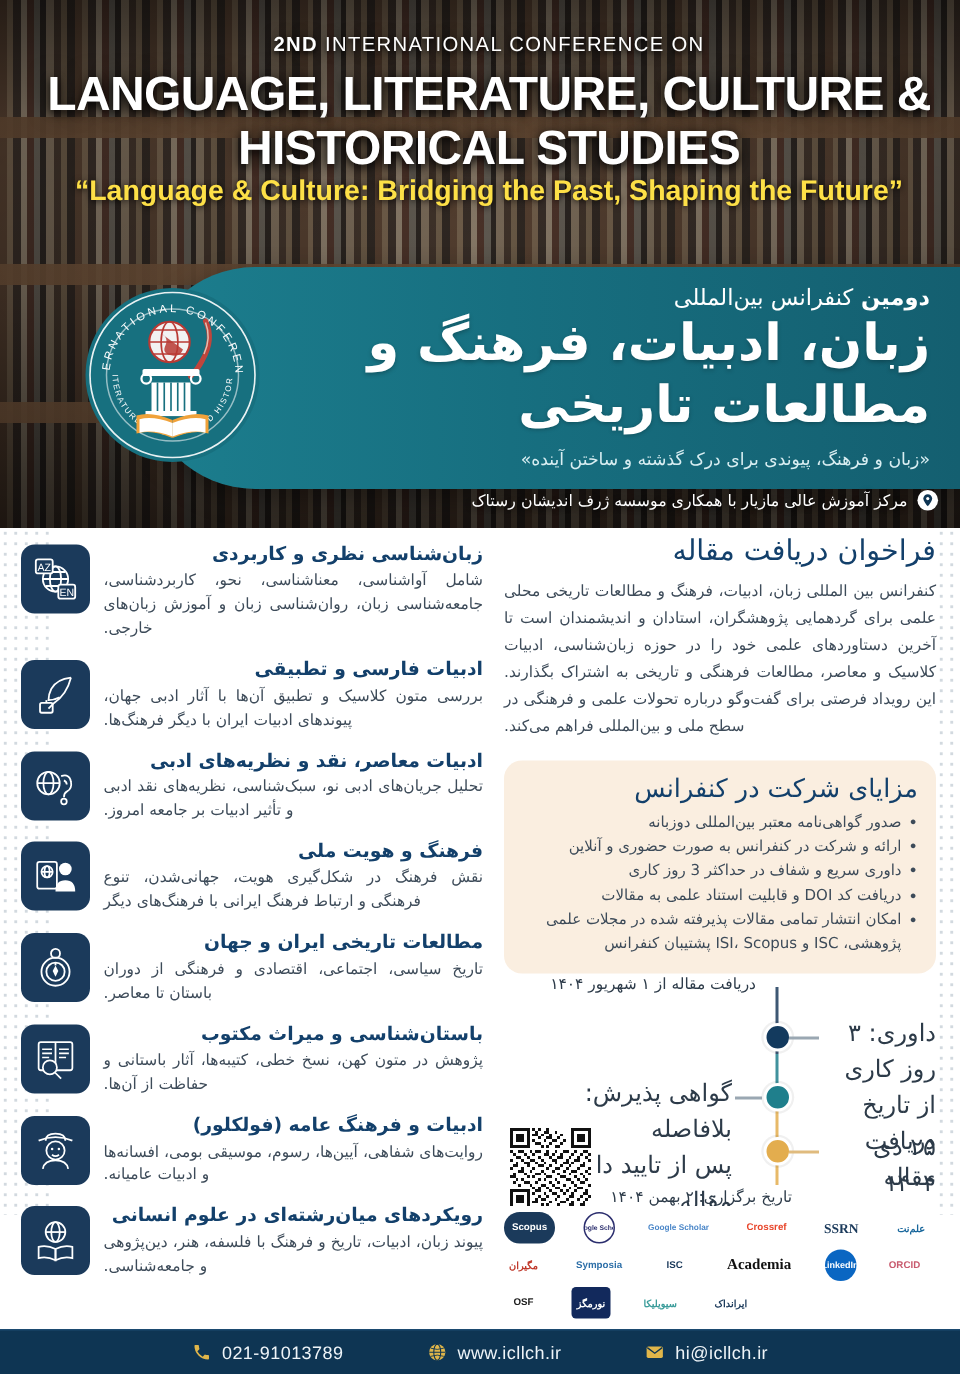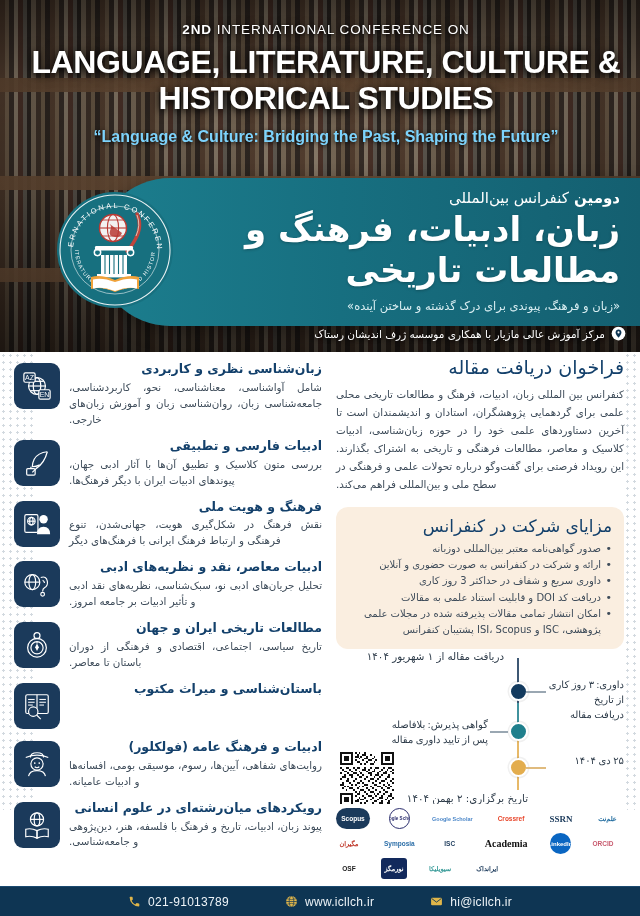--- a/index.html
+++ b/index.html
@@ -56,21 +56,21 @@
   .kicker b { font-weight:bold; }
   .bigtitle {
     font-family:"Liberation Sans",sans-serif;
     font-weight:bold; font-size:32px; line-height:1.12;
     color:#fff; letter-spacing:-.4px; margin-top:8px;
     text-shadow:0 2px 6px rgba(0,0,0,.9), 0 0 14px rgba(0,0,0,.65);
     direction:ltr;
   }
   .tagline {
     font-family:"Liberation Sans",sans-serif;
-    font-weight:bold; font-size:16px; color:#7dd3fc; margin-top:11px;
+    font-weight:bold; font-size:19px; color:#fde047; 
     text-shadow:0 1px 4px rgba(0,0,0,.9);
     direction:ltr;
   }
 
   
   .banner {
     position:absolute; z-index:5;
     left:96px; right:0; top:178px; height:148px;
     background:linear-gradient(90deg,#1c7e8e 0%, #176f80 45%, #145f70 100%);
     border-top-left-radius:74px; border-bottom-left-radius:74px;
@@ -189,21 +189,21 @@
     position:absolute; right:120px; top:0; font-size:10.3px; color:#2d3b49;
     text-align:right; white-space:nowrap;
   }
   .tl-node { position:absolute; }
   .tl-dot {
     position:absolute; width:19px; height:19px; border-radius:50%;
     border:2px solid #fff; box-shadow:0 0 0 1.5px rgba(0,0,0,.06);
   }
   .tl-lead { position:absolute; height:1.5px; }
   .tl-label {
-    position:absolute; font-size:10px; color:#2d3b49; line-height:1.5;font-family:Liberation Serif, serif;
+    position:absolute; font-size:16px; color:#2d3b49; line-height:1.5;
   }
   .tl-bottom {
     position:absolute; right:96px; bottom:-4px; font-size:10.3px; color:#2d3b49;
     text-align:right; white-space:nowrap;
   }
   .qr {
     position:absolute; left:2px; bottom:-8px; width:58px; height:58px;
     background:#fff; padding:2px;
   }
 
@@ -375,48 +375,48 @@
         </div>
         <div class="topic-txt">
           <div class="topic-title">ادبیات فارسی و تطبیقی</div>
           <div class="topic-desc">بررسی متون کلاسیک و تطبیق آن‌ها با آثار ادبی جهان، پیوندهای ادبیات ایران با دیگر فرهنگ‌ها.</div>
         </div>
       </div>
 
       <div class="topic">
         <div class="topic-ico">
           <svg width="30" height="30" viewBox="0 0 32 32" fill="none" stroke="#ffffff" stroke-width="1.25">
+            <circle cx="11" cy="14" r="8"></circle>
+              <ellipse cx="11" cy="14" rx="3.6" ry="8"></ellipse>
+            <line x1="3" y1="14" x2="19" y2="14"></line>
+            <path d="M20 9 q6 -2 7 4 q1 5 -3 7 q-2 1 -2 4"></path>
+            <path d="M22 12 q2 1 2 3"></path>
+            <circle cx="22" cy="27" r="2"></circle>
+          </svg>
+        </div>
+        <div class="topic-txt">
+          <div class="topic-title">ادبیات معاصر، نقد و نظریه‌های ادبی</div>
+          <div class="topic-desc">تحلیل جریان‌های ادبی نو، سبک‌شناسی، نظریه‌های نقد ادبی و تأثیر ادبیات بر جامعه امروز.</div>
+        </div>
+      </div>
+
+      <div class="topic">
+        <div class="topic-ico">
+          <svg width="30" height="30" viewBox="0 0 32 32" fill="none" stroke="#ffffff" stroke-width="1.25">
             <rect x="3" y="6" width="14" height="19" rx="1.6"></rect>
             <circle cx="10" cy="13" r="4"></circle>
               <ellipse cx="10" cy="13" rx="1.8" ry="4"></ellipse>
             <line x1="6" y1="13" x2="14" y2="13"></line>
             <circle cx="23" cy="11" r="4.5" fill="#ffffff" stroke="none"></circle>
             <path d="M16 27 q0 -8 7 -8 q7 0 7 8 z" fill="#ffffff" stroke="none"></path>
           </svg>
         </div>
         <div class="topic-txt">
           <div class="topic-title">فرهنگ و هویت ملی</div>
           <div class="topic-desc">نقش فرهنگ در شکل‌گیری هویت، جهانی‌شدن، تنوع فرهنگی و ارتباط فرهنگ ایرانی با فرهنگ‌های دیگر</div>
-        </div>
-      </div>
-
-      <div class="topic">
-        <div class="topic-ico">
-          <svg width="30" height="30" viewBox="0 0 32 32" fill="none" stroke="#ffffff" stroke-width="1.25">
-            <circle cx="11" cy="14" r="8"></circle>
-              <ellipse cx="11" cy="14" rx="3.6" ry="8"></ellipse>
-            <line x1="3" y1="14" x2="19" y2="14"></line>
-            <path d="M20 9 q6 -2 7 4 q1 5 -3 7 q-2 1 -2 4"></path>
-            <path d="M22 12 q2 1 2 3"></path>
-            <circle cx="22" cy="27" r="2"></circle>
-          </svg>
-        </div>
-        <div class="topic-txt">
-          <div class="topic-title">ادبیات معاصر، نقد و نظریه‌های ادبی</div>
-          <div class="topic-desc">تحلیل جریان‌های ادبی نو، سبک‌شناسی، نظریه‌های نقد ادبی و تأثیر ادبیات بر جامعه امروز.</div>
         </div>
       </div>
 
       <div class="topic">
         <div class="topic-ico">
           <svg width="30" height="30" viewBox="0 0 32 32" fill="none" stroke="#ffffff" stroke-width="1.3">
             <circle cx="16" cy="19" r="10"></circle>
               <circle cx="16" cy="19" r="6.5"></circle>
             <circle cx="16" cy="6" r="3.2"></circle>
             <line x1="16" y1="9.2" x2="16" y2="9.2"></line>
@@ -442,20 +442,21 @@
               <line x1="18.5" y1="9" x2="25.5" y2="9"></line>
                 <line x1="18.5" y1="12" x2="25.5" y2="12"></line>
               <line x1="18.5" y1="15" x2="23.5" y2="15"></line>
             </g>
             <circle cx="12" cy="22" r="5" fill="#1b3a5b"></circle>
             <line x1="15.6" y1="25.6" x2="20" y2="30"></line>
           </svg>
         </div>
         <div class="topic-txt">
           <div class="topic-title">باستان‌شناسی و میراث مکتوب</div>
+          <div class="topic-desc">پژوهش در متون کهن، نسخ خطی، کتیبه‌ها، آثار باستانی و حفاظت از آن‌ها.</div>
         </div>
       </div>
 
       <div class="topic">
         <div class="topic-ico">
           <svg width="30" height="30" viewBox="0 0 32 32" fill="none" stroke="#ffffff" stroke-width="1.25">
             <path d="M4 9 q12 -5 24 0"></path>
             <path d="M9 9 q0 -5 7 -5 q7 0 7 5"></path>
             <circle cx="16" cy="16" r="6.5"></circle>
             <circle cx="13.6" cy="15" r=".9" fill="#ffffff" stroke="none"></circle>

